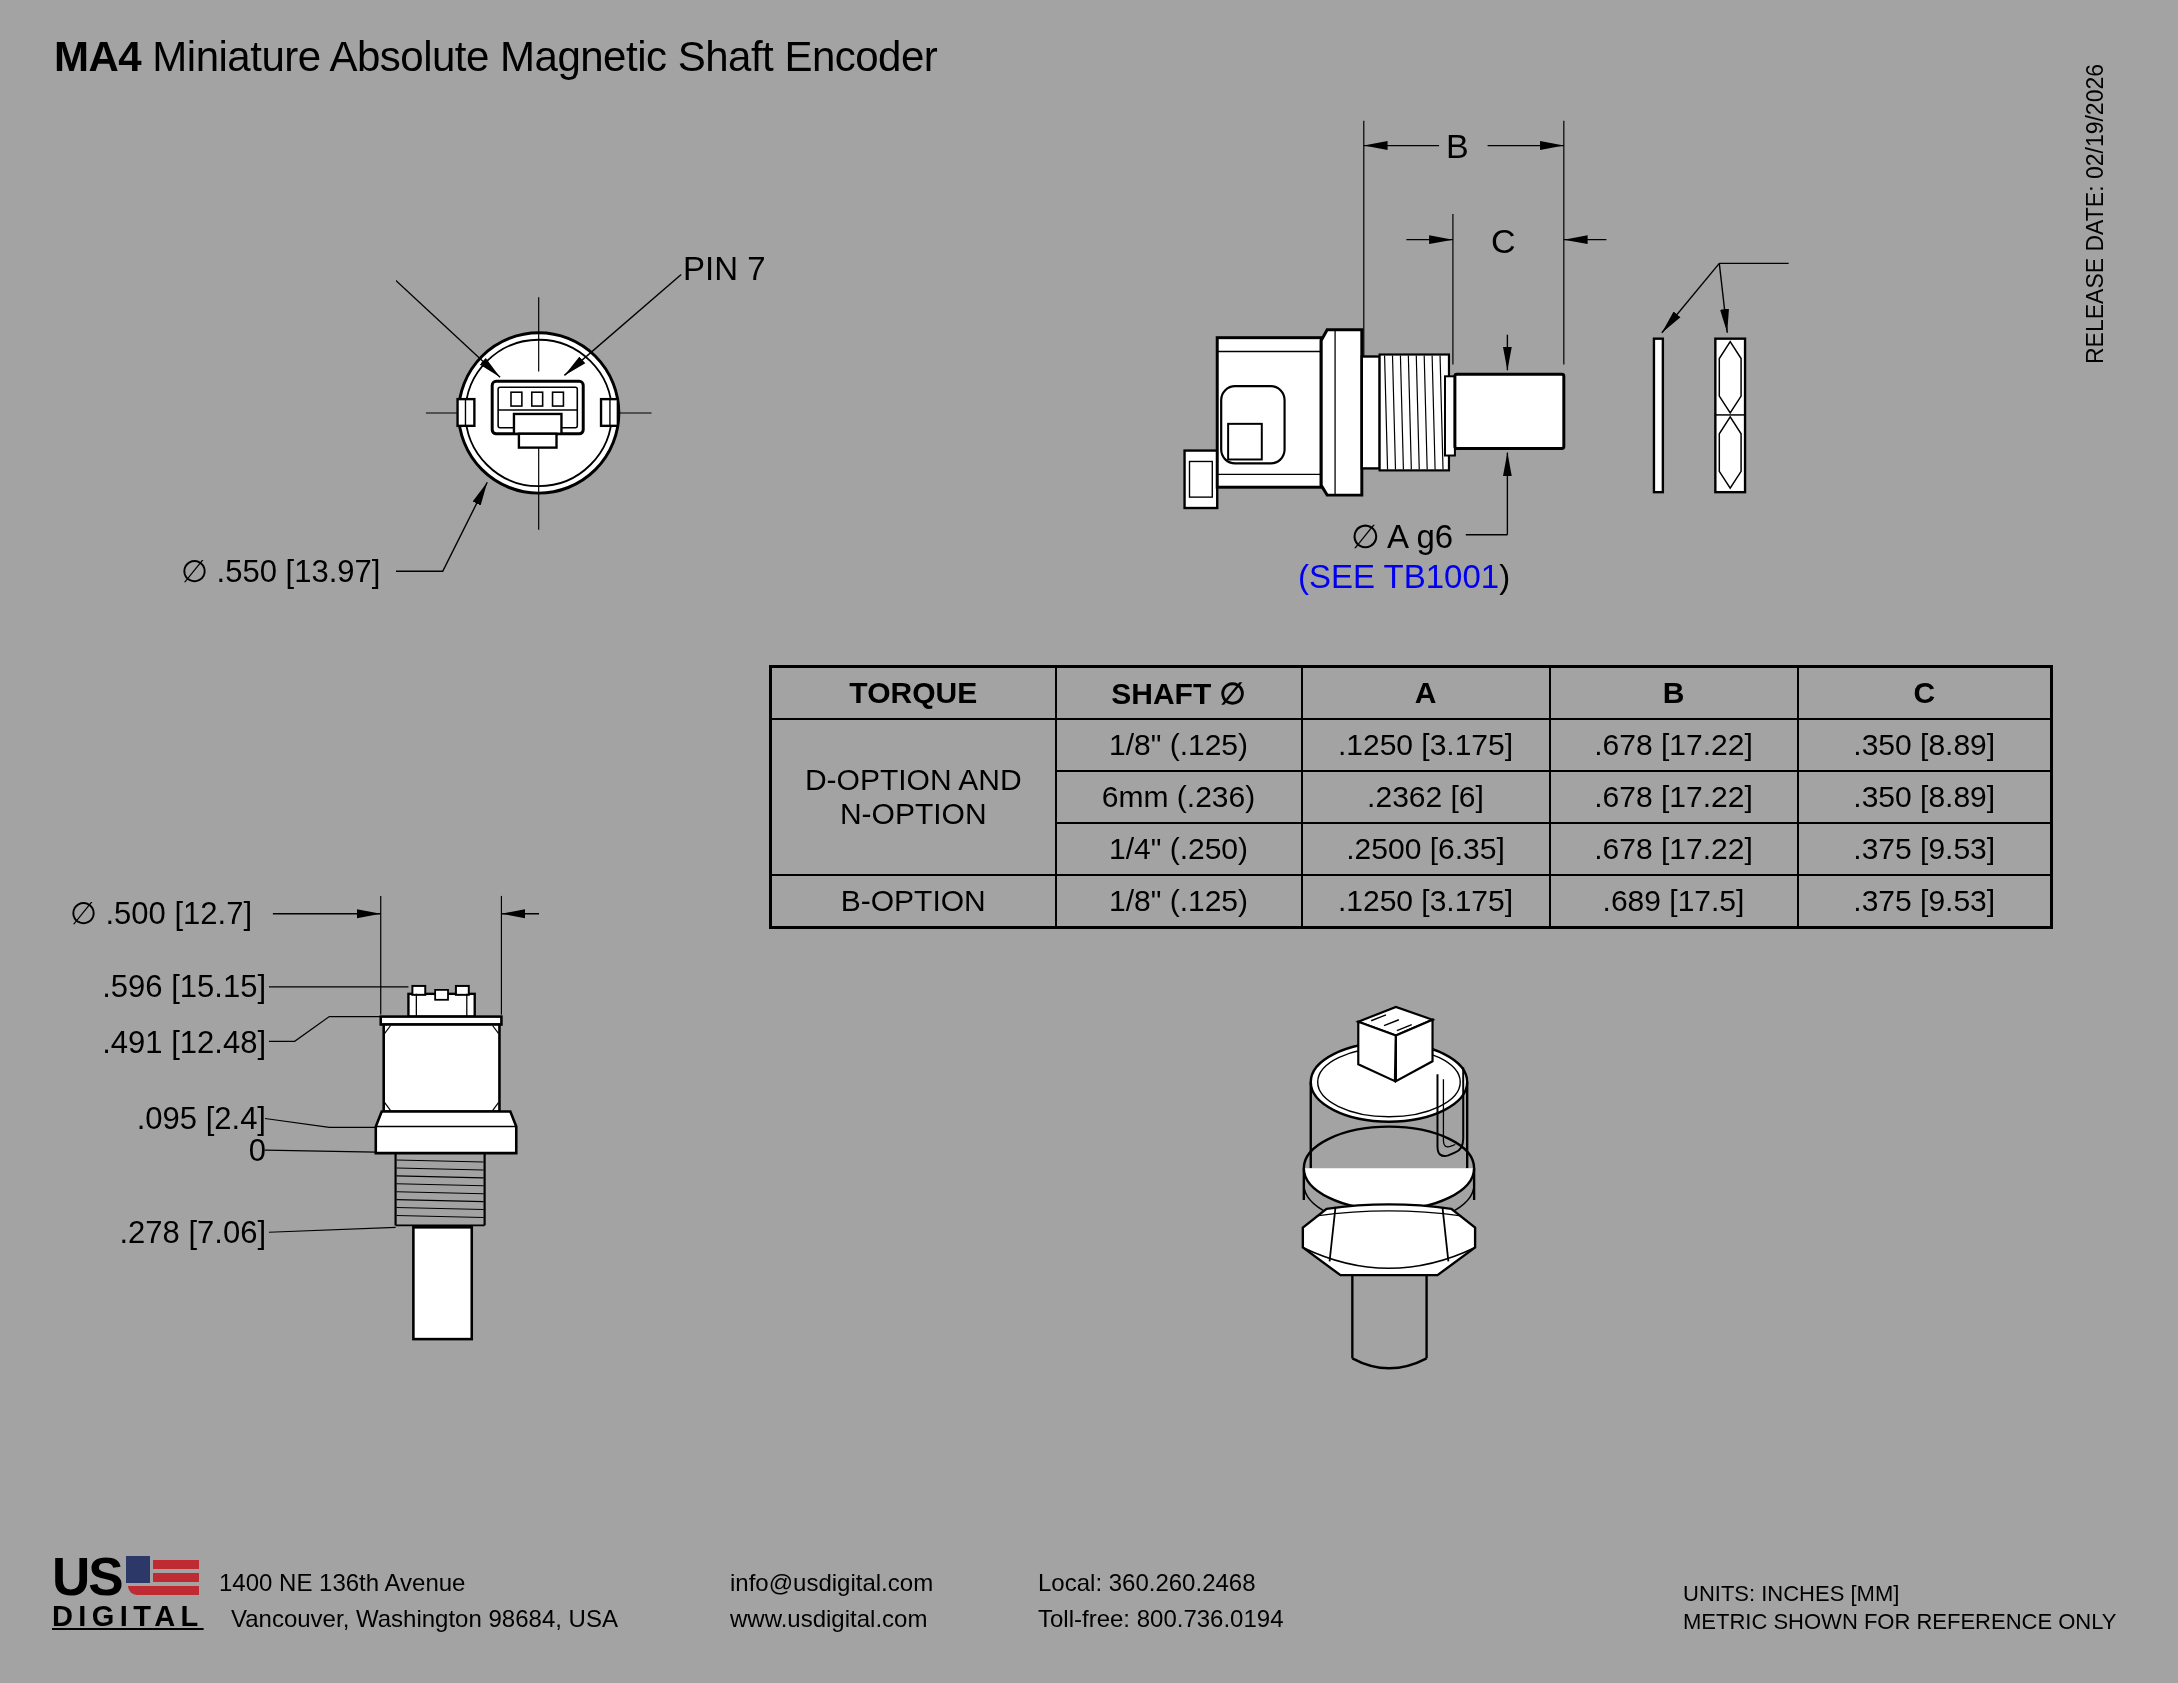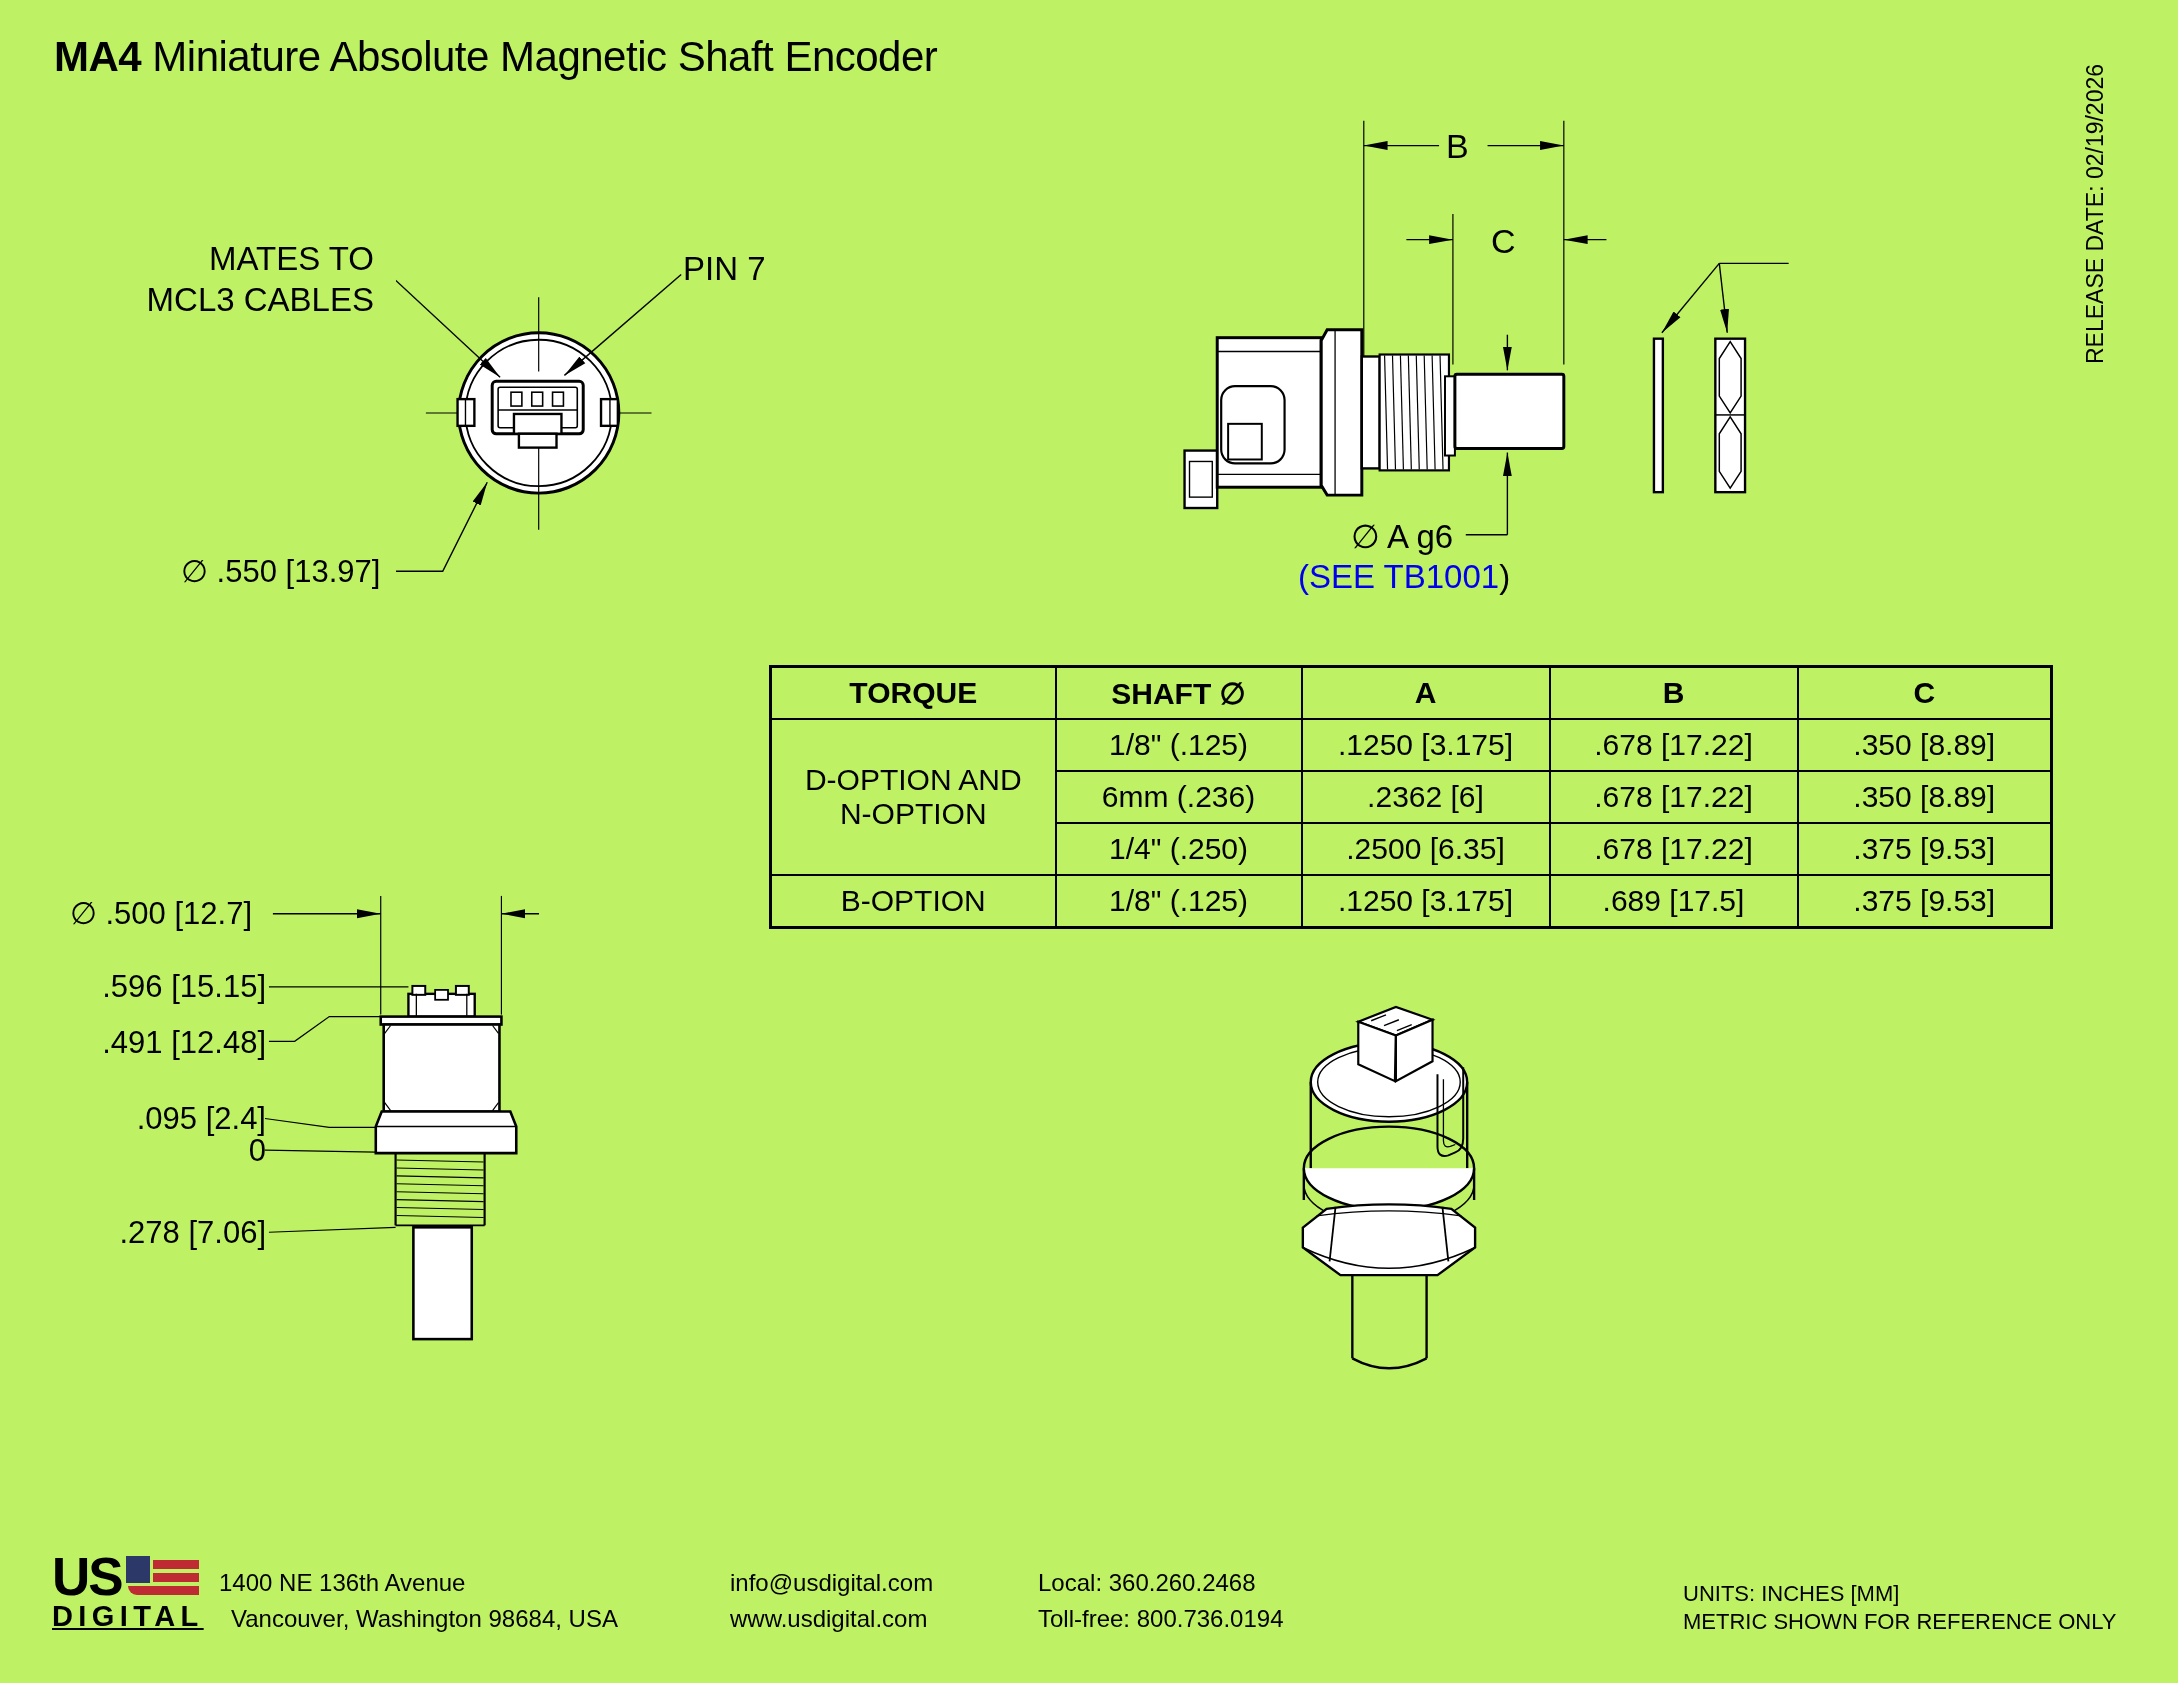--- a/index.html
+++ b/index.html
@@ -1,17 +1,17 @@
 <!DOCTYPE html>
 <html><head>
 <meta charset="utf-8">
 <style>
   html,body{margin:0;padding:0;background:#e8e8e8;}
   .page{
-    position:relative;width:2178px;height:1683px;background:#bef264;
+    position:relative;width:2178px;height:1683px;background:#a3a3a3;
     font-family:"Liberation Sans", sans-serif;color:#000;overflow:hidden;
   }
   .abs{position:absolute;}
   .preline{white-space:pre-line;}
   .nowrap{white-space:nowrap;}
 
   
   .title{left:54px;top:33px;font-size:42px;letter-spacing:-0.5px;}
   .title .model{font-weight:bold;}
 
@@ -94,22 +94,20 @@
       <rect x="537" y="396" width="11" height="14" fill="none" stroke="#000" stroke-width="1.6"></rect>
       <rect x="558" y="396" width="11" height="14" fill="none" stroke="#000" stroke-width="1.6"></rect>
       <rect x="519" y="418" width="48" height="20" fill="#fff" stroke="#000" stroke-width="2.4"></rect>
       <rect x="524" y="438" width="38" height="14" fill="#fff" stroke="#000" stroke-width="2.4"></rect>
     </g>
 
     <line x1="378" y1="263" x2="505" y2="381" stroke="#000" stroke-width="1.4" marker-end="url(#ahA)"></line>
     <line x1="688" y1="277" x2="570" y2="379" stroke="#000" stroke-width="1.4" marker-end="url(#ahA)"></line>
     <path d="M395,577 H447 L492,487" fill="none" stroke="#000" stroke-width="1.4" marker-end="url(#ahA)"></path>
   </svg>
-  <div class="abs dlabel preline mates-label" style="left:139px;top:238px;">MATES TO
-MCL3 CABLES</div>
   <div class="abs dlabel" style="left:683px;top:248px;">PIN 7</div>
   <div class="abs dim nowrap" style="left:181px;top:554px;">∅ .550 [13.97]</div>
 
   <svg class="abs" style="left:1139px;top:99px;" width="713" height="515" viewBox="1150 100 720 520">
     <defs>
       <marker id="ahB" markerUnits="userSpaceOnUse" markerWidth="26" markerHeight="12" refX="24" refY="6" orient="auto">
         <polygon points="0,1.5 24,6 0,10.5" fill="#000"></polygon>
       </marker>
     </defs>
 

